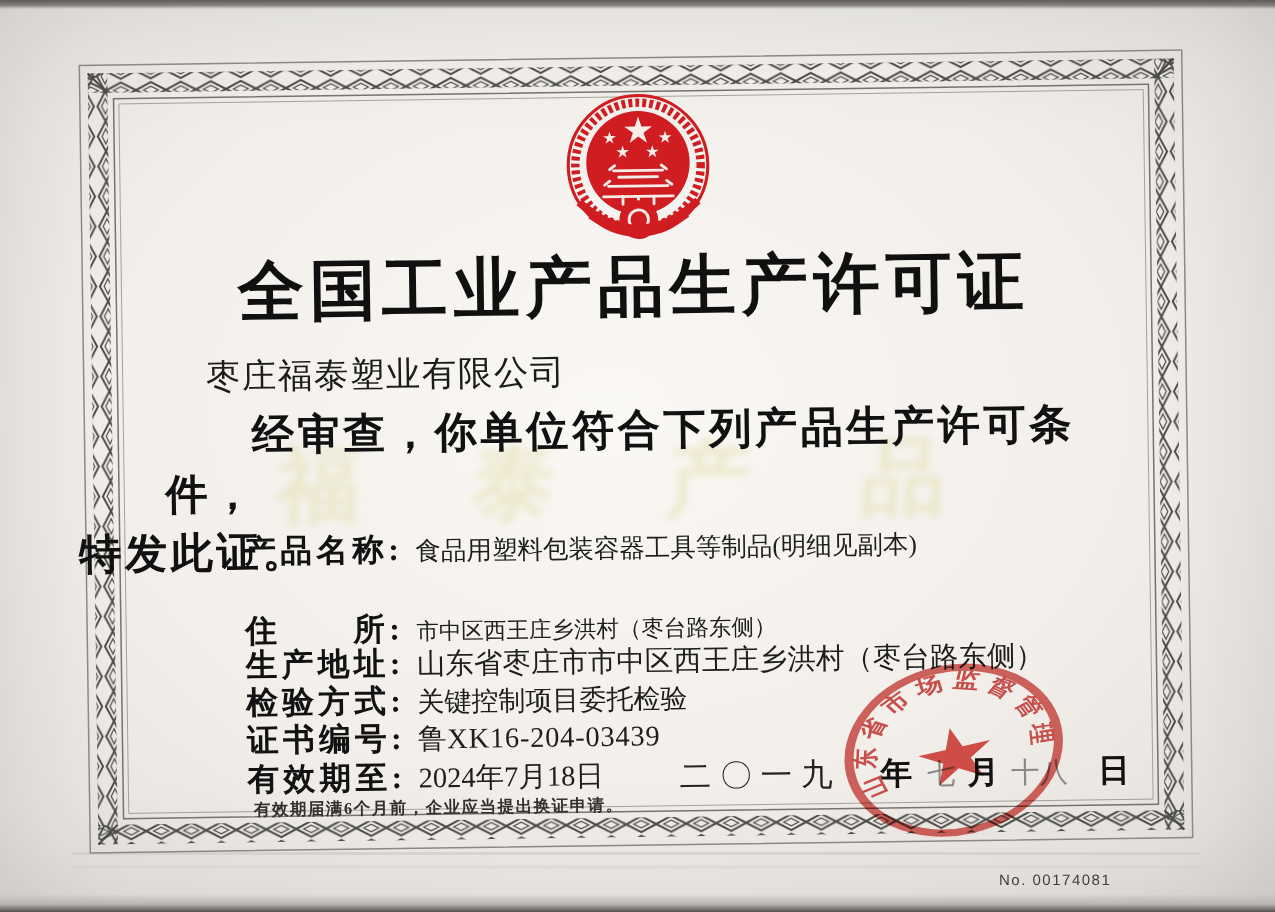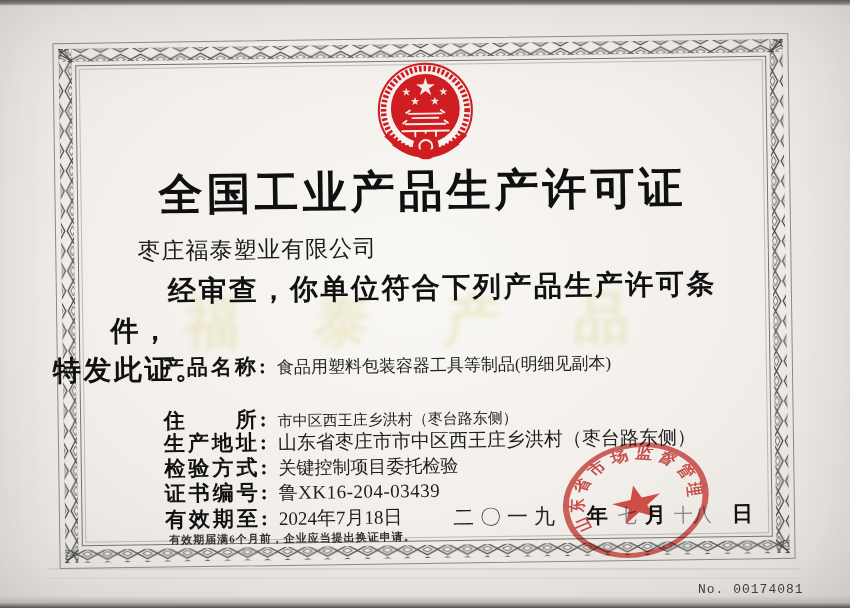--- a/index.html
+++ b/index.html
@@ -53,22 +53,22 @@
   .footnote{position:absolute;left:112px;top:493px;font-size:11px;font-weight:600;
     letter-spacing:1px;color:#33312f;}
 
   .watermark{position:absolute;left:130px;top:248px;font-size:56px;font-weight:700;
     letter-spacing:74px;color:#d6cf7e;opacity:.30;filter:blur(2.5px);
     transform:skewX(-4deg);pointer-events:none;white-space:nowrap;}
 
   .seal{position:absolute;left:500px;top:406px;width:158px;height:122px;
     transform:rotate(-12deg);opacity:.86;mix-blend-mode:multiply;}
 
-  .serial{position:absolute;left:698px;top:582px;font-family:Liberation Mono, monospace;
-    font-size:13px;letter-spacing:1px;color:#403e3c;}
+  .serial{position:absolute;left:666px;top:582px;font-family:Liberation Sans, sans-serif;
+    font-size:10px;letter-spacing:1px;color:#403e3c;}
 </style>
 </head>
 <body>
 
 <div class="photo-top-edge"></div>
 <div class="vignette"></div>
 <div class="page-line" style="top:568px;"></div>
 <div class="page-line" style="top:577px;opacity:.4;"></div>
 <div class="photo-bottom-edge"></div>
 

